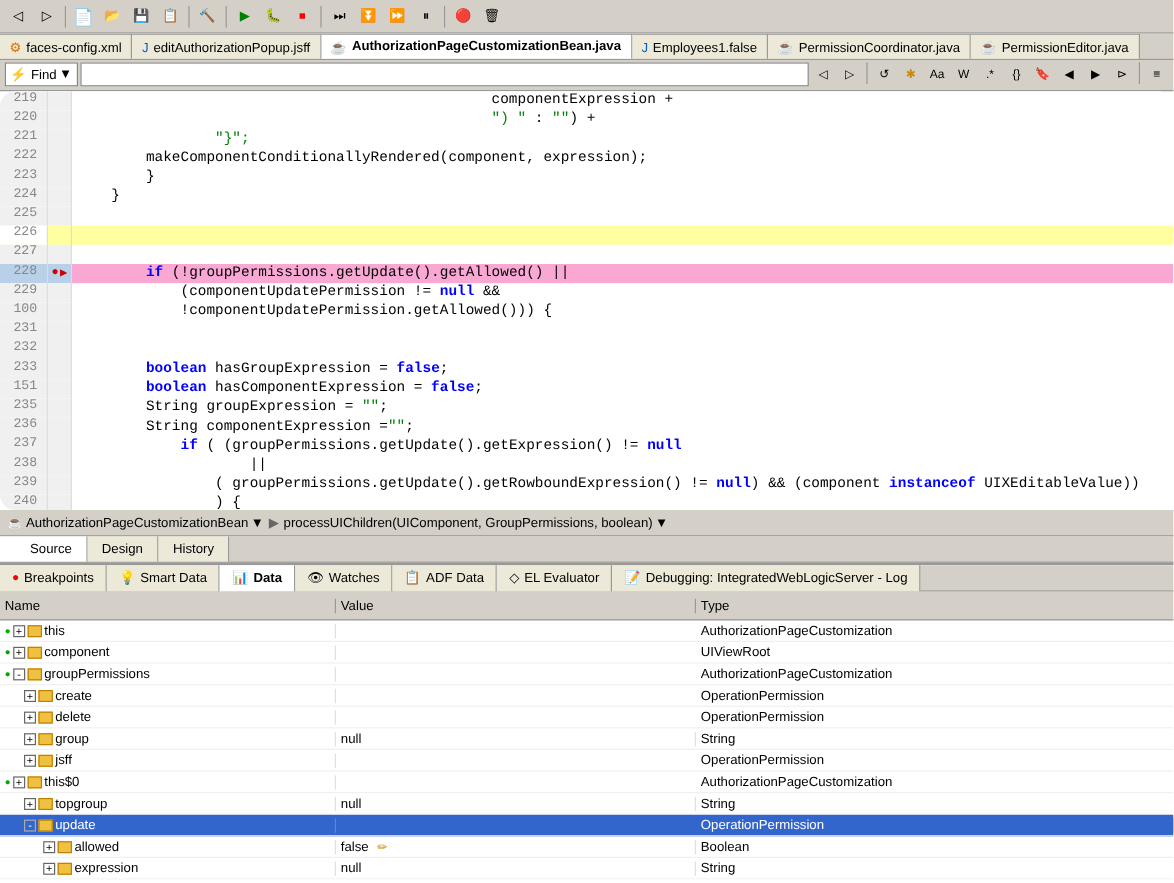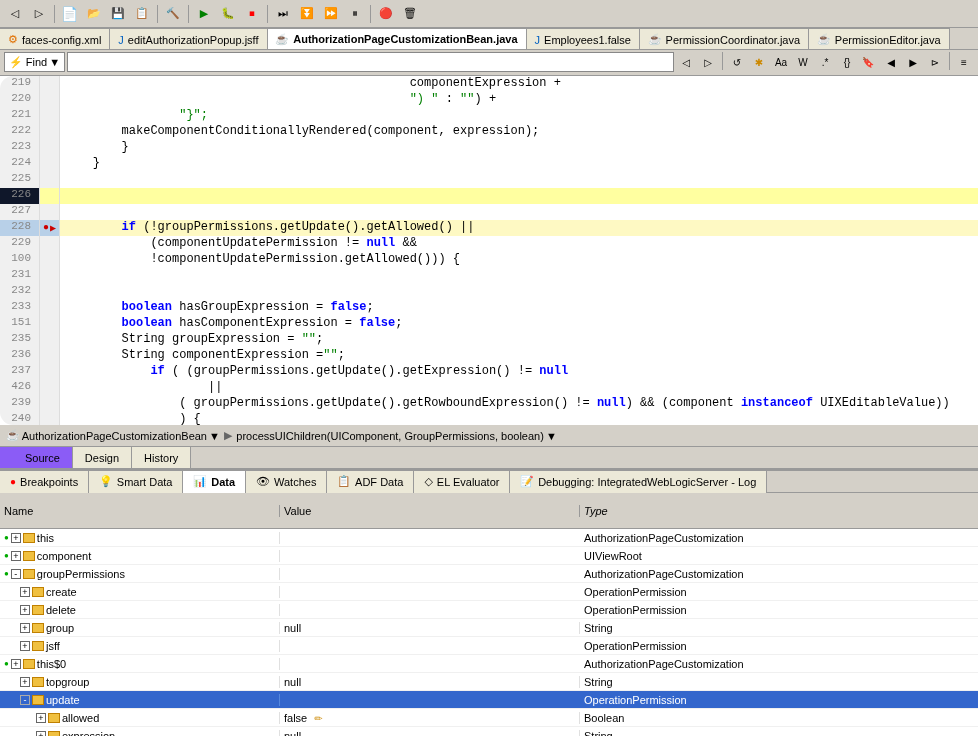--- a/index.html
+++ b/index.html
@@ -138,21 +138,21 @@
       display: flex;
       align-items: center;
       justify-content: center;
     }
     .line-content {
       flex: 1;
       padding-left: 4px;
       white-space: pre;
       color: #000;
     }
-    .line-highlighted { background: #fef9c3; justify-content: space-between; }
+    .line-highlighted { background: #f9a8d4; justify-content: space-between; }
     .line-yellow { background: #ffffa0; }
     .kw { color: #0000ff; font-weight: bold; }
     .str { color: #008000; }
     .bp-dot { color: #cc0000; font-size: 14px; line-height: 14px; }
     .arrow-dot { color: #cc0000; font-size: 10px; }
     
     
     .breadcrumb-bar {
       background: #d4d0c8;
       border-bottom: 1px solid #999;
@@ -182,21 +182,21 @@
       padding: 2px 12px;
       border-right: 1px solid #999;
       cursor: pointer;
       font-size: 11px;
       font-family: Arial, sans-serif;
       display: flex;
       align-items: center;
       background: #ece9d8;
     }
     .bottom-tab.active {
-      background: #8b5cf6;
+      background: #ffffff;
       padding-left: 25px;
     }
     
     
     .debugger-panel {
       flex: 1;
       display: flex;
       flex-direction: column;
       background: #fff;
     }
@@ -227,21 +227,21 @@
     
     
     .variables-table {
       flex: 1;
       overflow: auto;
     }
     .var-header {
       display: flex;
       background: #d4d0c8;
       border-bottom: 1px solid #999;
-      height: 36px;
+      height: 24px;
       align-items: center;
     }
     .var-col-name {
       width: 280px;
       min-width: 280px;
       padding-left: 4px;
       font-size: 11px;
       font-family: Arial, sans-serif;
       border-right: 1px solid #999;
     }
@@ -251,21 +251,20 @@
       padding-left: 4px;
       font-size: 11px;
       font-family: Arial, sans-serif;
       border-right: 1px solid #999;
     }
     .var-col-type {
       flex: 1;
       padding-left: 4px;
       font-size: 11px;
       font-family: Arial, sans-serif;
-      font-style: italic;
     }
     .var-row {
       display: flex;
       border-bottom: 1px solid #f0f0f0;
       height: 18px;
       align-items: center;
     }
     .var-name-cell {
       width: 280px;
       min-width: 280px;
@@ -419,21 +418,21 @@
       <div class="line-content">    }</div>
     </div>
 
     <div class="code-line">
       <div class="line-num">225</div>
       <div class="line-gutter"></div>
       <div class="line-content"></div>
     </div>
 
     <div class="code-line line-yellow">
-      <div class="line-num" style="background:#0f172a;">226</div>
+      <div class="line-num" style="background:#ffffff;">226</div>
       <div class="line-gutter" style="background:#ffffa0;"></div>
       <div class="line-content"></div>
     </div>
 
     <div class="code-line">
       <div class="line-num">227</div>
       <div class="line-gutter"></div>
       <div class="line-content"></div>
     </div>
 
@@ -494,21 +493,21 @@
       <div class="line-content">        String componentExpression =<span class="str">""</span>;</div>
     </div>
 
     <div class="code-line">
       <div class="line-num">237</div>
       <div class="line-gutter"></div>
       <div class="line-content">            <span class="kw">if</span> ( (groupPermissions.getUpdate().getExpression() != <span class="kw">null</span></div>
     </div>
 
     <div class="code-line">
-      <div class="line-num">426</div>
+      <div class="line-num">238</div>
       <div class="line-gutter"></div>
       <div class="line-content">                    ||</div>
     </div>
 
     <div class="code-line">
       <div class="line-num">239</div>
       <div class="line-gutter"></div>
       <div class="line-content">                ( groupPermissions.getUpdate().getRowboundExpression() != <span class="kw">null</span>) &amp;&amp; (component <span class="kw">instanceof</span> UIXEditableValue))</div>
     </div>
 

